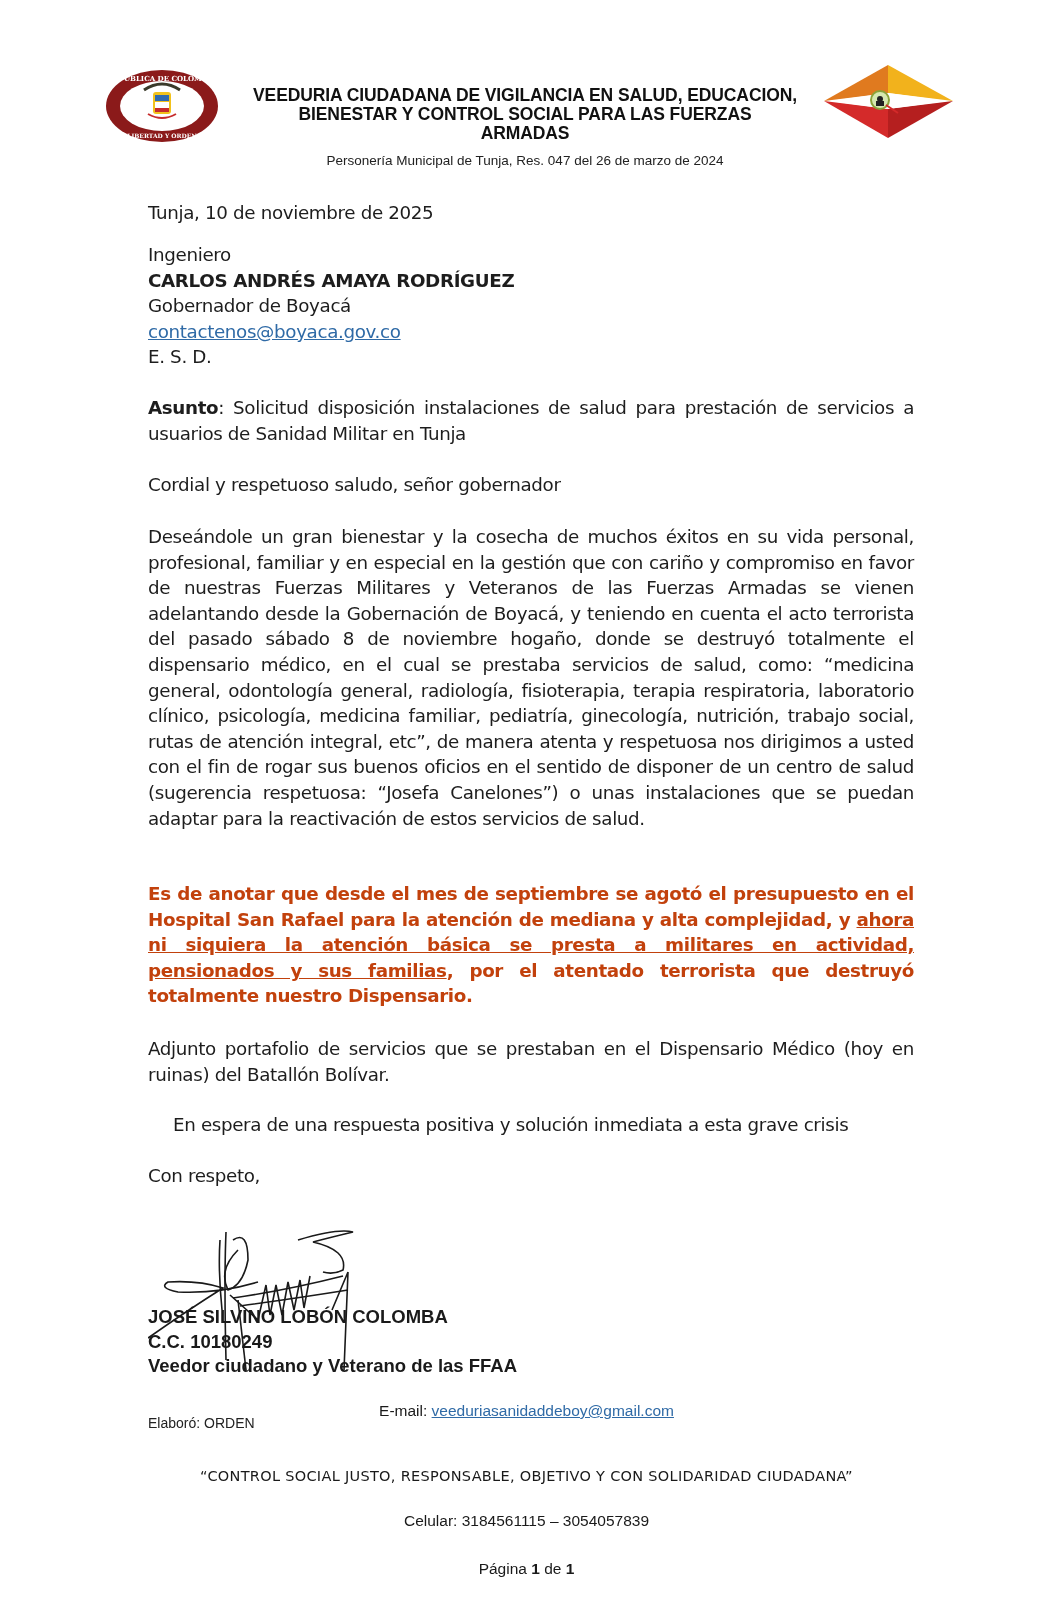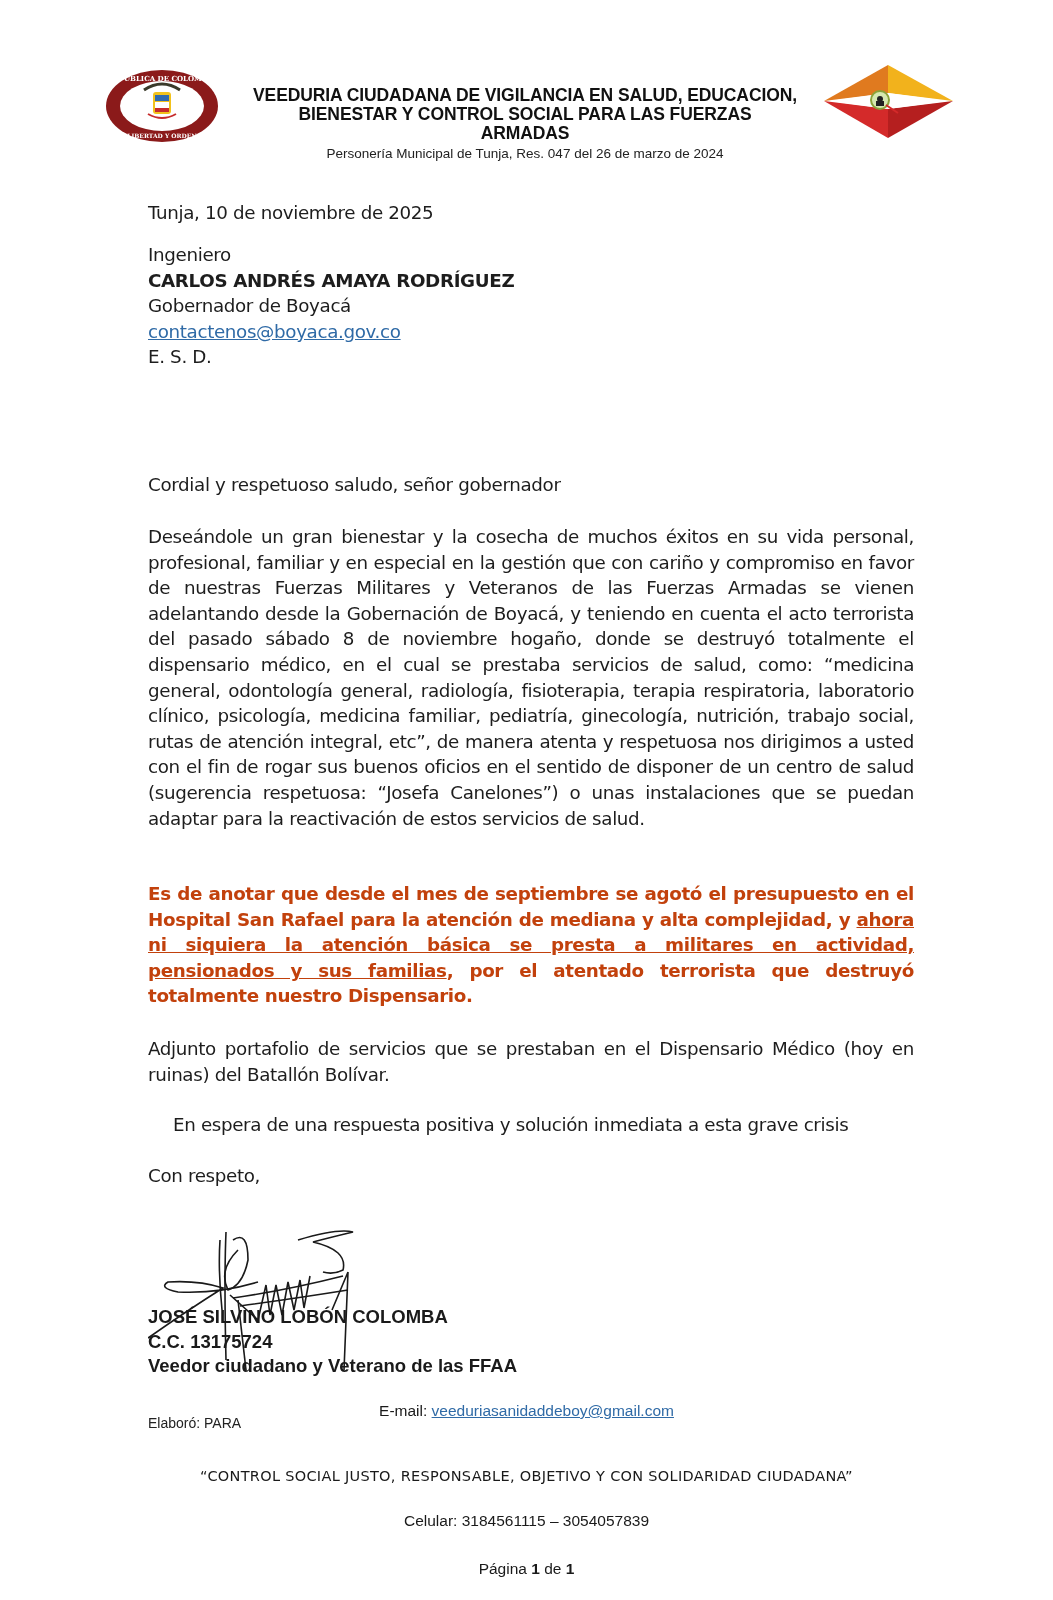--- a/index.html
+++ b/index.html
@@ -3,21 +3,21 @@
 <meta charset="utf-8">
 <style>
   html, body { margin: 0; padding: 0; background: #ffffff; }
   body { width: 1053px; height: 1600px; position: relative; overflow: hidden; color: #1a1a1a; }
   .page { position: absolute; left: 0; top: 0; width: 1021px; height: 1600px; background: #fff; }
   .seal { position: absolute; left: 104px; top: 68px; width: 116px; height: 76px; }
   .emblem { position: absolute; left: 822px; top: 63px; width: 133px; height: 77px; }
   .header-title { position: absolute; left: 215px; top: 86px; width: 620px; text-align: center;
     font-family: "Liberation Sans", sans-serif; font-weight: bold; font-size: 17.5px; line-height: 19px;
     color: #111; letter-spacing: -0.1px; }
-  .header-sub { position: absolute; left: 215px; top: 146px; width: 620px; text-align: center;
+  .header-sub { position: absolute; left: 215px; top: 153px; width: 620px; text-align: center;
     font-family: "Liberation Sans", sans-serif; font-size: 13.5px; color: #222; }
 
   
   .body-text { position: absolute; left: 148px; width: 766px;
     font-family: "DejaVu Sans", sans-serif; font-size: 18.3px; line-height: 25.6px; color: #1d1d1d;
     letter-spacing: -0.35px; }
   .justify { text-align: justify; text-align-last: left; }
   .b { font-weight: bold; }
   .u { text-decoration: underline; }
   .link { color: #2f6aa6; text-decoration: underline; }
@@ -85,20 +85,21 @@
   <div class="body-text date">Tunja, 10 de noviembre de 2025</div>
 
   <div class="body-text recipient">
     <div>Ingeniero</div>
     <div class="b">CARLOS ANDRÉS AMAYA RODRÍGUEZ</div>
     <div>Gobernador de Boyacá</div>
     <div><span class="link">contactenos@boyaca.gov.co</span></div>
     <div>E. S. D.</div>
   </div>
 
+  <div class="body-text subject justify"><span class="b">Asunto</span><span>: Solicitud disposición instalaciones de salud para prestación de servicios a usuarios de Sanidad Militar en Tunja</span></div>
 
   <div class="body-text greeting">Cordial y respetuoso saludo, señor gobernador</div>
 
   <div class="body-text para1 justify">Deseándole un gran bienestar y la cosecha de muchos éxitos en su vida personal, profesional, familiar y en especial en la gestión que con cariño y compromiso en favor de nuestras Fuerzas Militares y Veteranos de las Fuerzas Armadas se vienen adelantando desde la Gobernación de Boyacá, y teniendo en cuenta el acto terrorista del pasado sábado 8 de noviembre hogaño, donde se destruyó totalmente el dispensario médico, en el cual se prestaba servicios de salud, como: “medicina general, odontología general, radiología, fisioterapia, terapia respiratoria, laboratorio clínico, psicología, medicina familiar, pediatría, ginecología, nutrición, trabajo social, rutas de atención integral, etc”, de manera atenta y respetuosa nos dirigimos a usted con el fin de rogar sus buenos oficios en el sentido de disponer de un centro de salud (sugerencia respetuosa: “Josefa Canelones”) o unas instalaciones que se puedan adaptar para la reactivación de estos servicios de salud.</div>
 
   <div class="body-text para2 justify"><span>Es de anotar que desde el mes de septiembre se agotó el presupuesto en el Hospital San Rafael para la atención de mediana y alta complejidad, y </span><span class="u">ahora ni siquiera la atención básica se presta a militares en actividad, pensionados y sus familias</span><span>, por el atentado terrorista que destruyó totalmente nuestro Dispensario.</span></div>
 
   <div class="body-text para3 justify">Adjunto portafolio de servicios que se prestaban en el Dispensario Médico (hoy en ruinas) del Batallón Bolívar.</div>
 
   <div class="body-text para4">En espera de una respuesta positiva y solución inmediata a esta grave crisis</div>
@@ -111,24 +112,24 @@
     <path d="M85 30 Q100 20 100 50 Q95 75 80 80 Q70 60 90 40"></path>
     <path d="M82 85 L110 110 L118 75 L122 105 L128 75 L134 105 L140 72 L146 100 L152 70 L156 98 L162 66"></path>
     <path d="M85 88 Q140 80 195 66 M92 96 Q150 88 200 80"></path>
     <path d="M150 30 Q190 18 205 22 Q180 28 165 32 Q200 40 195 60 Q185 65 175 62"></path>
     <path d="M200 62 L196 160 M200 62 L184 100"></path>
     <path d="M90 90 L98 160"></path>
   </svg>
 
   <div class="signer">
     <div>JOSÉ SILVINO LOBÓN COLOMBA</div>
-    <div>C.C. 13175724</div>
+    <div>C.C. 10180249</div>
     <div>Veedor ciudadano y Veterano de las FFAA</div>
   </div>
 
-  <div class="elaboro">Elaboró: PARA</div>
+  <div class="elaboro">Elaboró: ORDEN</div>
 
   <div class="footer motto">“CONTROL SOCIAL JUSTO, RESPONSABLE, OBJETIVO Y CON SOLIDARIDAD CIUDADANA”</div>
   <div class="footer email"><span>E-mail: </span><span class="link">veeduriasanidaddeboy@gmail.com</span></div>
   <div class="footer phone">Celular: 3184561115 – 3054057839</div>
   <div class="footer pagenum"><span>Página </span><span class="b">1</span><span> de </span><span class="b">1</span></div>
 
 </div>
 
 </body></html>

